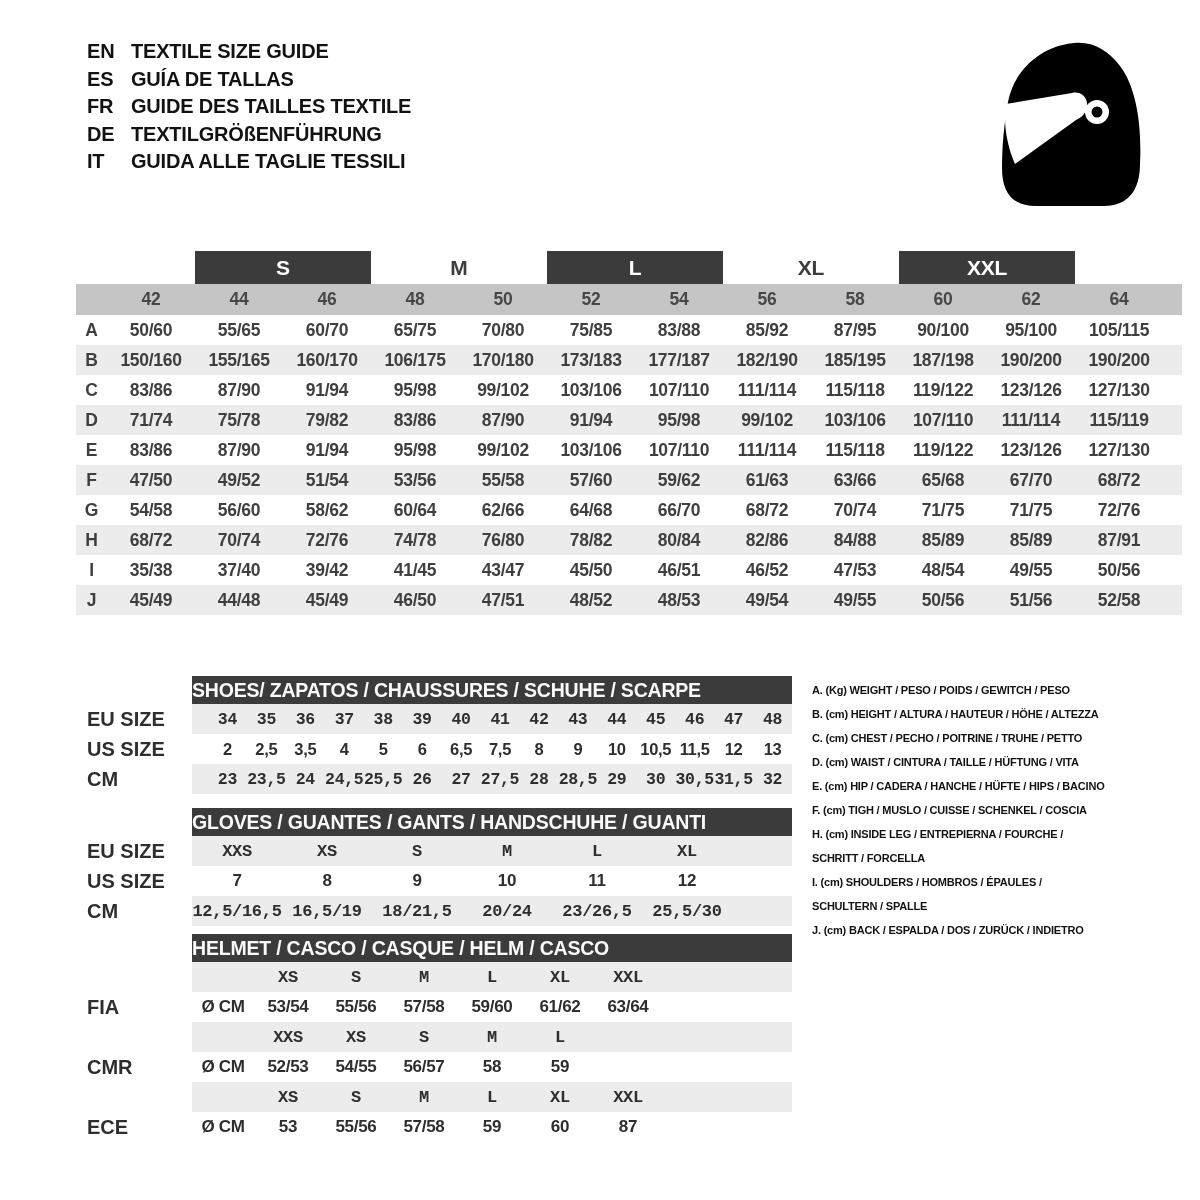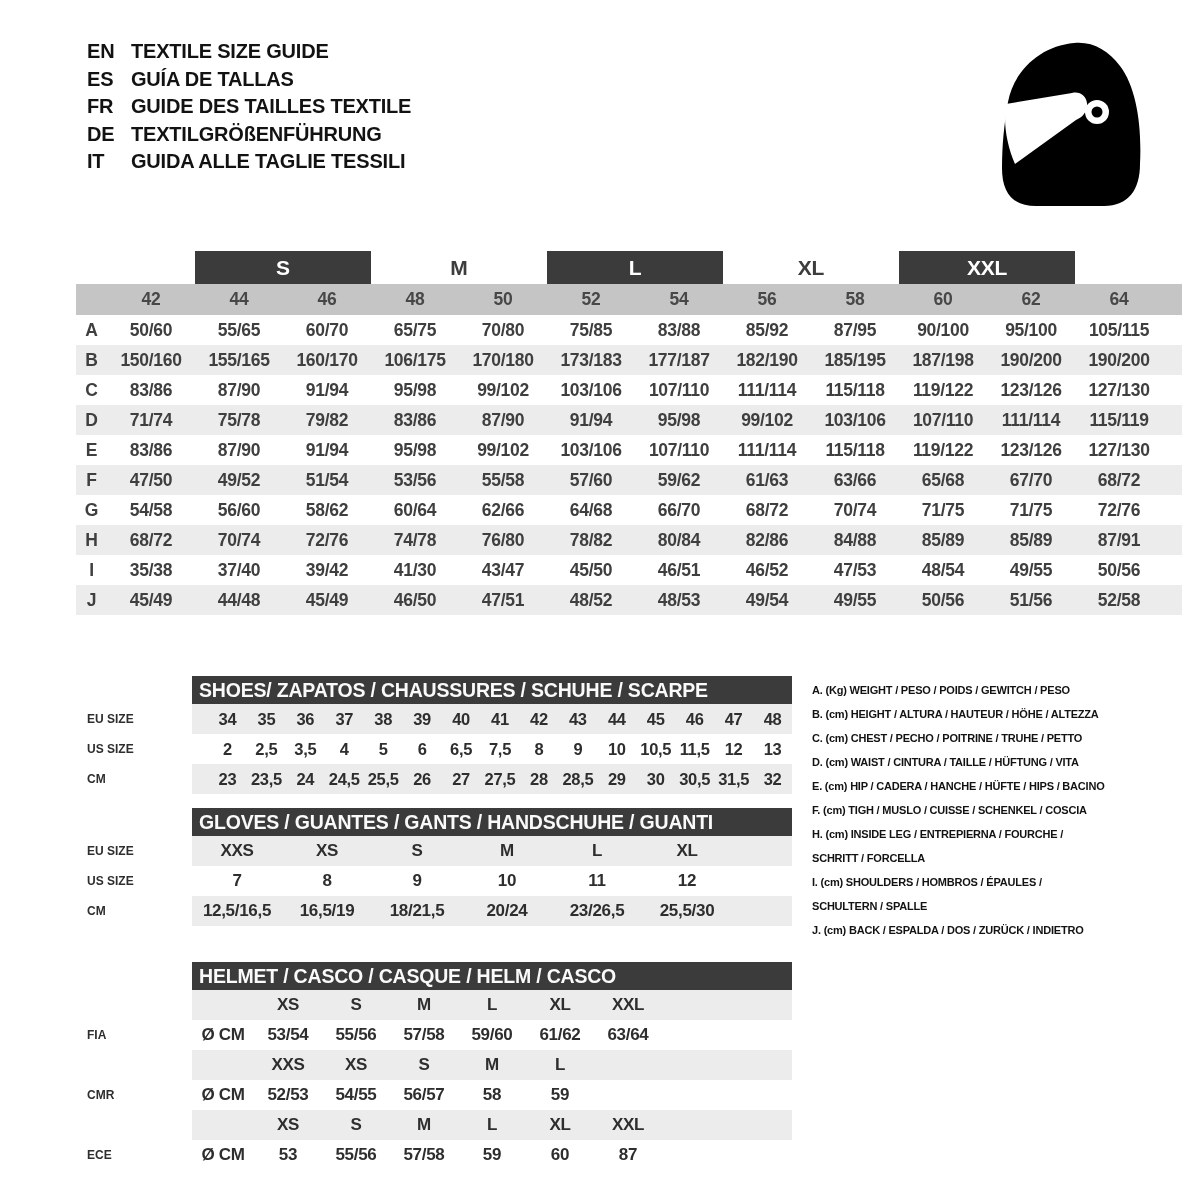--- a/index.html
+++ b/index.html
@@ -25,33 +25,33 @@
   .size-band{height:31px;background:var(--band,#c5c5c5);}
   .size-band .cell{font-size:17.5px;color:#474747;}
   .t-row{height:30px;font-size:17.5px;}
   .t-row.shaded{background:var(--shade,#ececec);}
   .cell{display:flex;align-items:center;justify-content:center;letter-spacing:-0.3px;}
 
   
   .sub-tables{position:absolute;left:64px;top:676px;width:716px;color:#2e2e2e;}
   .sub-title{margin-left:116px;width:600px;height:28px;background:var(--dark,#3b3b3b);
              color:#fafafa;font-size:19.5px;display:flex;align-items:center;
-             padding-left:7px;box-sizing:border-box;letter-spacing:-0.2px;}
+             box-sizing:border-box;letter-spacing:-0.2px;}
   .sub-row{display:flex;height:30px;}
-  .sub-label{width:116px;padding-left:11px;box-sizing:border-box;display:flex;align-items:center;font-size:12px;}
+  .sub-label{width:116px;padding-left:11px;box-sizing:border-box;display:flex;align-items:center;font-size:20px;}
   .sub-values{width:600px;box-sizing:border-box;display:grid;}
-  .sub-values.shaded{background:var(--shade,#ececec);}
+  .sub-values.shaded{background:var(--shade,#ececec);font-family:Liberation Mono, monospace;}
   .shoes-grid{grid-template-columns:repeat(15,1fr);padding-left:16px;}
   .shoes-grid .cell{font-size:16.5px;}
   .gloves-grid{grid-template-columns:repeat(6,90px) 1fr;}
   .gloves-grid .cell{font-size:17px;}
   .helm{grid-template-columns:62px repeat(6,68px) 1fr;}
   .helm .cell{font-size:17px;}
   .gloves-table{margin-top:14px;}
-  .helmet-table{margin-top:36px;}
+  .helmet-table{margin-top:8px;}
 
   
   .legend{position:absolute;left:800px;top:678px;width:392px;color:#121212;}
   .legend-item{white-space:nowrap;font-size:11px;line-height:24px;letter-spacing:-0.2px;}
 
   
   .edge-line{position:absolute;left:1188px;top:0;width:3px;height:1200px;background:#1a1a1a;}
 </style>
 </head>
 <body>
@@ -230,21 +230,21 @@
           <div class="cell">84/88</div>
           <div class="cell">85/89</div>
           <div class="cell">85/89</div>
           <div class="cell">87/91</div>
         </div>
         <div class="t-row grid13">
           <div class="cell">I</div>
           <div class="cell">35/38</div>
           <div class="cell">37/40</div>
           <div class="cell">39/42</div>
-          <div class="cell">41/30</div>
+          <div class="cell">41/45</div>
           <div class="cell">43/47</div>
           <div class="cell">45/50</div>
           <div class="cell">46/51</div>
           <div class="cell">46/52</div>
           <div class="cell">47/53</div>
           <div class="cell">48/54</div>
           <div class="cell">49/55</div>
           <div class="cell">50/56</div>
         </div>
         <div class="t-row grid13 shaded">

